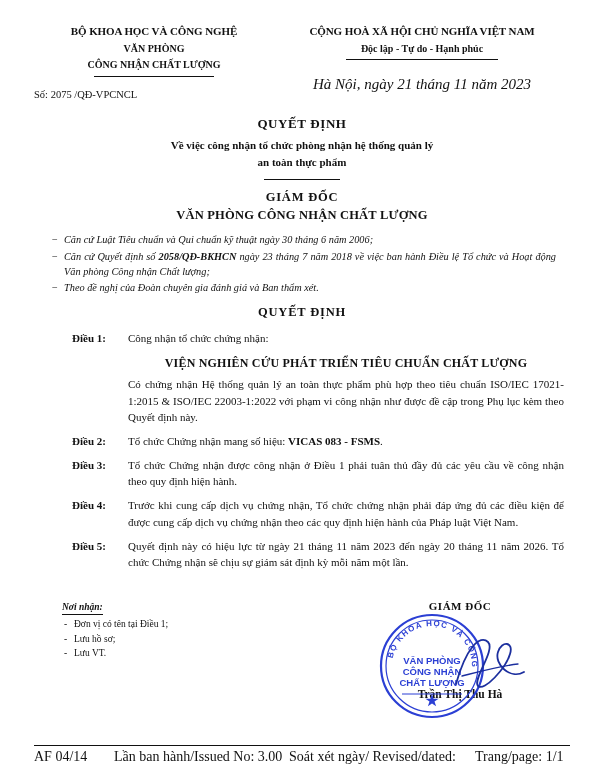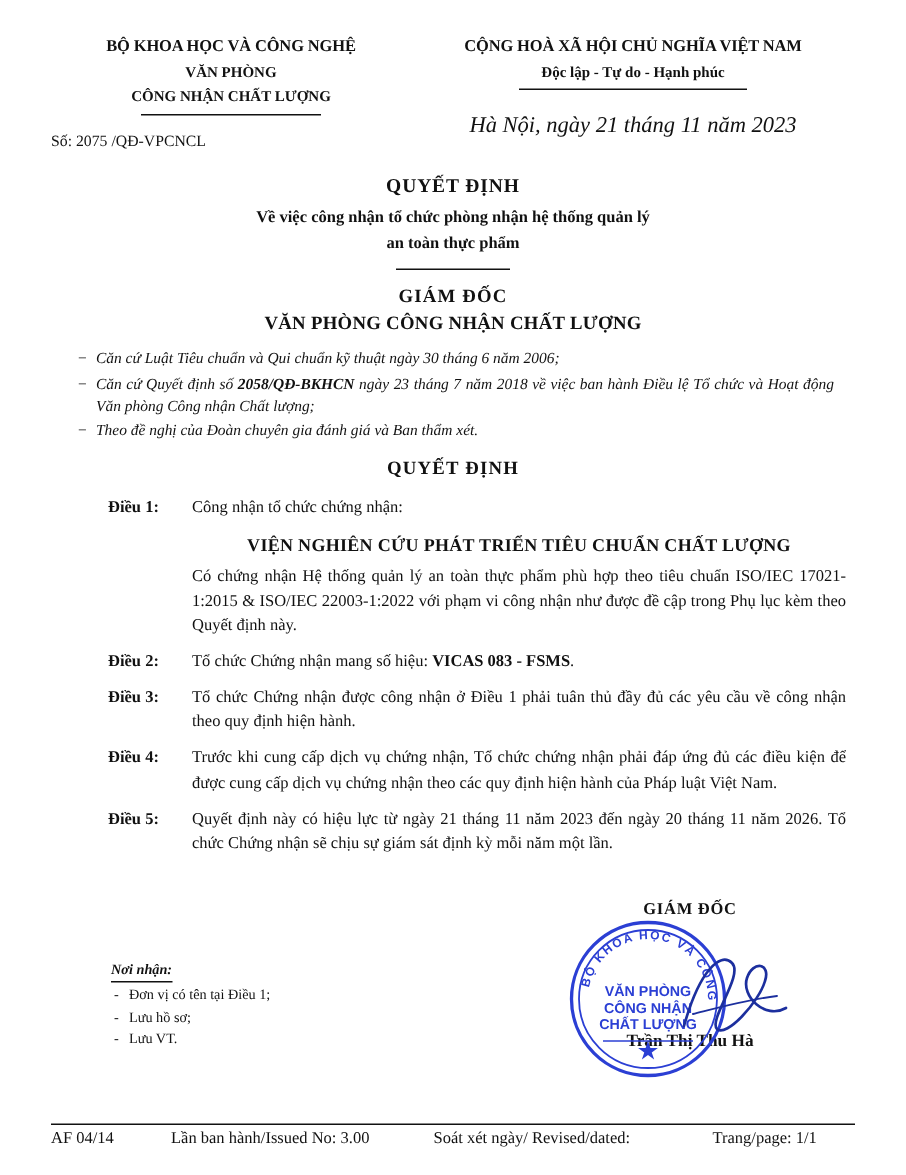--- a/index.html
+++ b/index.html
@@ -152,25 +152,24 @@
   
   .sign-area {
     position: absolute;
     left: 0;
     top: 600px;
     width: 604px;
     height: 125px;
   }
   .noinhan {
     position: absolute;
-    left: 74px;
+    left: 62px;
     top: 0;
     font-size: 9.5px;
     line-height: 1.5;
-    margin-top: 40px;
   }
   .noinhan .hd {
     font-style: italic;
     font-weight: bold;
     border-bottom: 1px solid #111;
     display: inline-block;
     padding-bottom: 0px;
     margin-bottom: 2px;
   }
   .noinhan ul {
@@ -222,21 +221,21 @@
   }
   
   .bottom-bar {
     position: absolute;
     left: 34px;
     right: 34px;
     bottom: 18px;
     border-top: 1px solid #111;
     padding-top: 3px;
     display: flex;
-    font-size: 11px;
+    font-size: 14px;
   }
   .bb-1 { width: 80px; }
   .bb-2 { width: 175px; }
   .bb-3 { flex: 1; }
   .bb-4 { width: 95px; text-align: left; }
 </style>
 </head>
 <body>
 
 <div class="page">

